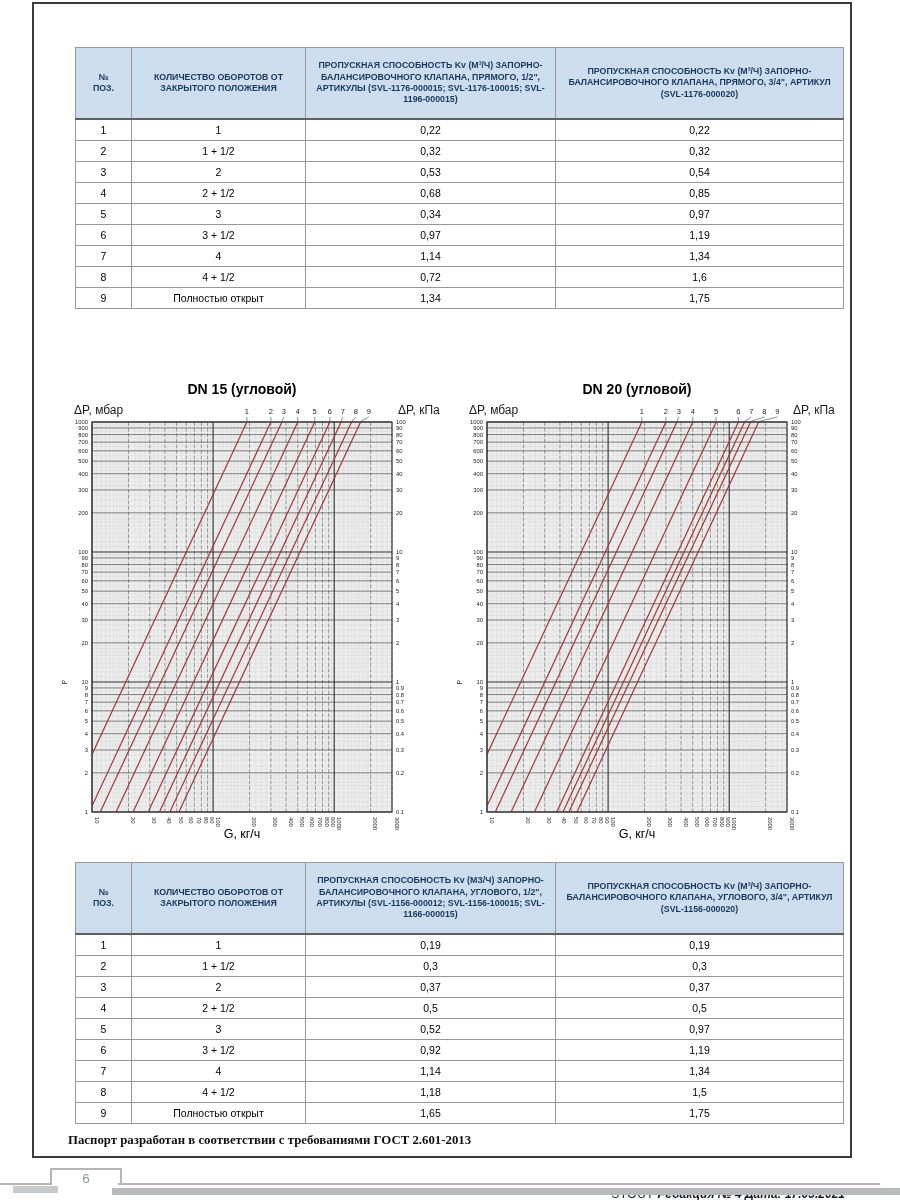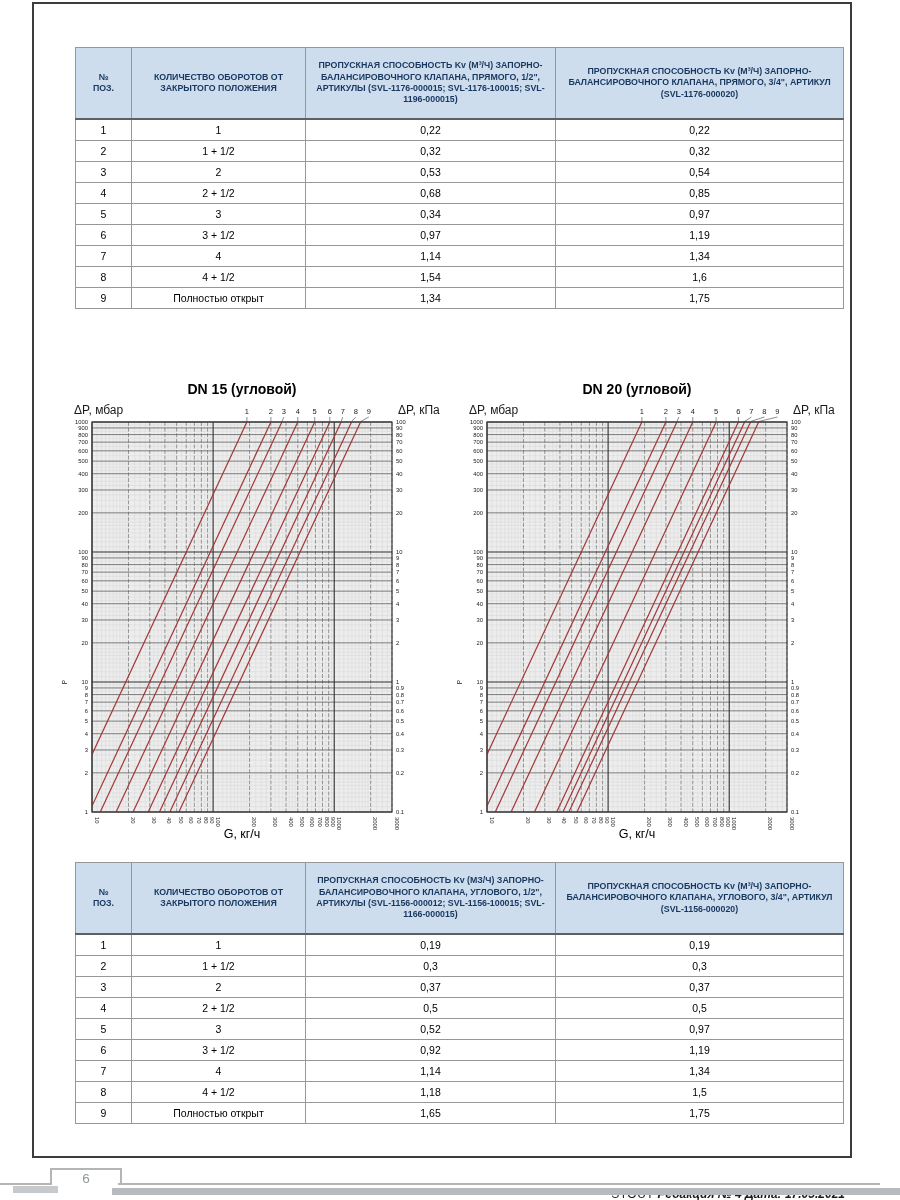--- a/index.html
+++ b/index.html
@@ -92,21 +92,21 @@
         </tr>
         <tr>
           <td>7</td>
           <td>4</td>
           <td>1,14</td>
           <td>1,34</td>
         </tr>
         <tr>
           <td>8</td>
           <td>4 + 1/2</td>
-          <td>1,54</td>
+          <td>0,72</td>
           <td>1,6</td>
         </tr>
         <tr>
           <td>9</td>
           <td>Полностью открыт</td>
           <td>1,34</td>
           <td>1,75</td>
         </tr>
       </tbody>
   </table>
@@ -428,20 +428,21 @@
         </tr>
         <tr>
           <td>9</td>
           <td>Полностью открыт</td>
           <td>1,65</td>
           <td>1,75</td>
         </tr>
       </tbody>
   </table>
 
+  <div class="footer-note">Паспорт разработан в соответствии с требованиями ГОСТ 2.601-2013</div>
 
   <div class="stout-line">
     <span class="brand">STOUT</span>
     <span class="rev">Редакция № 4 Дата: 17.05.2021</span>
   </div>
 
   <div class="tab-line-left"></div>
   <div class="tab-box">
     <span>6</span>
   </div>

